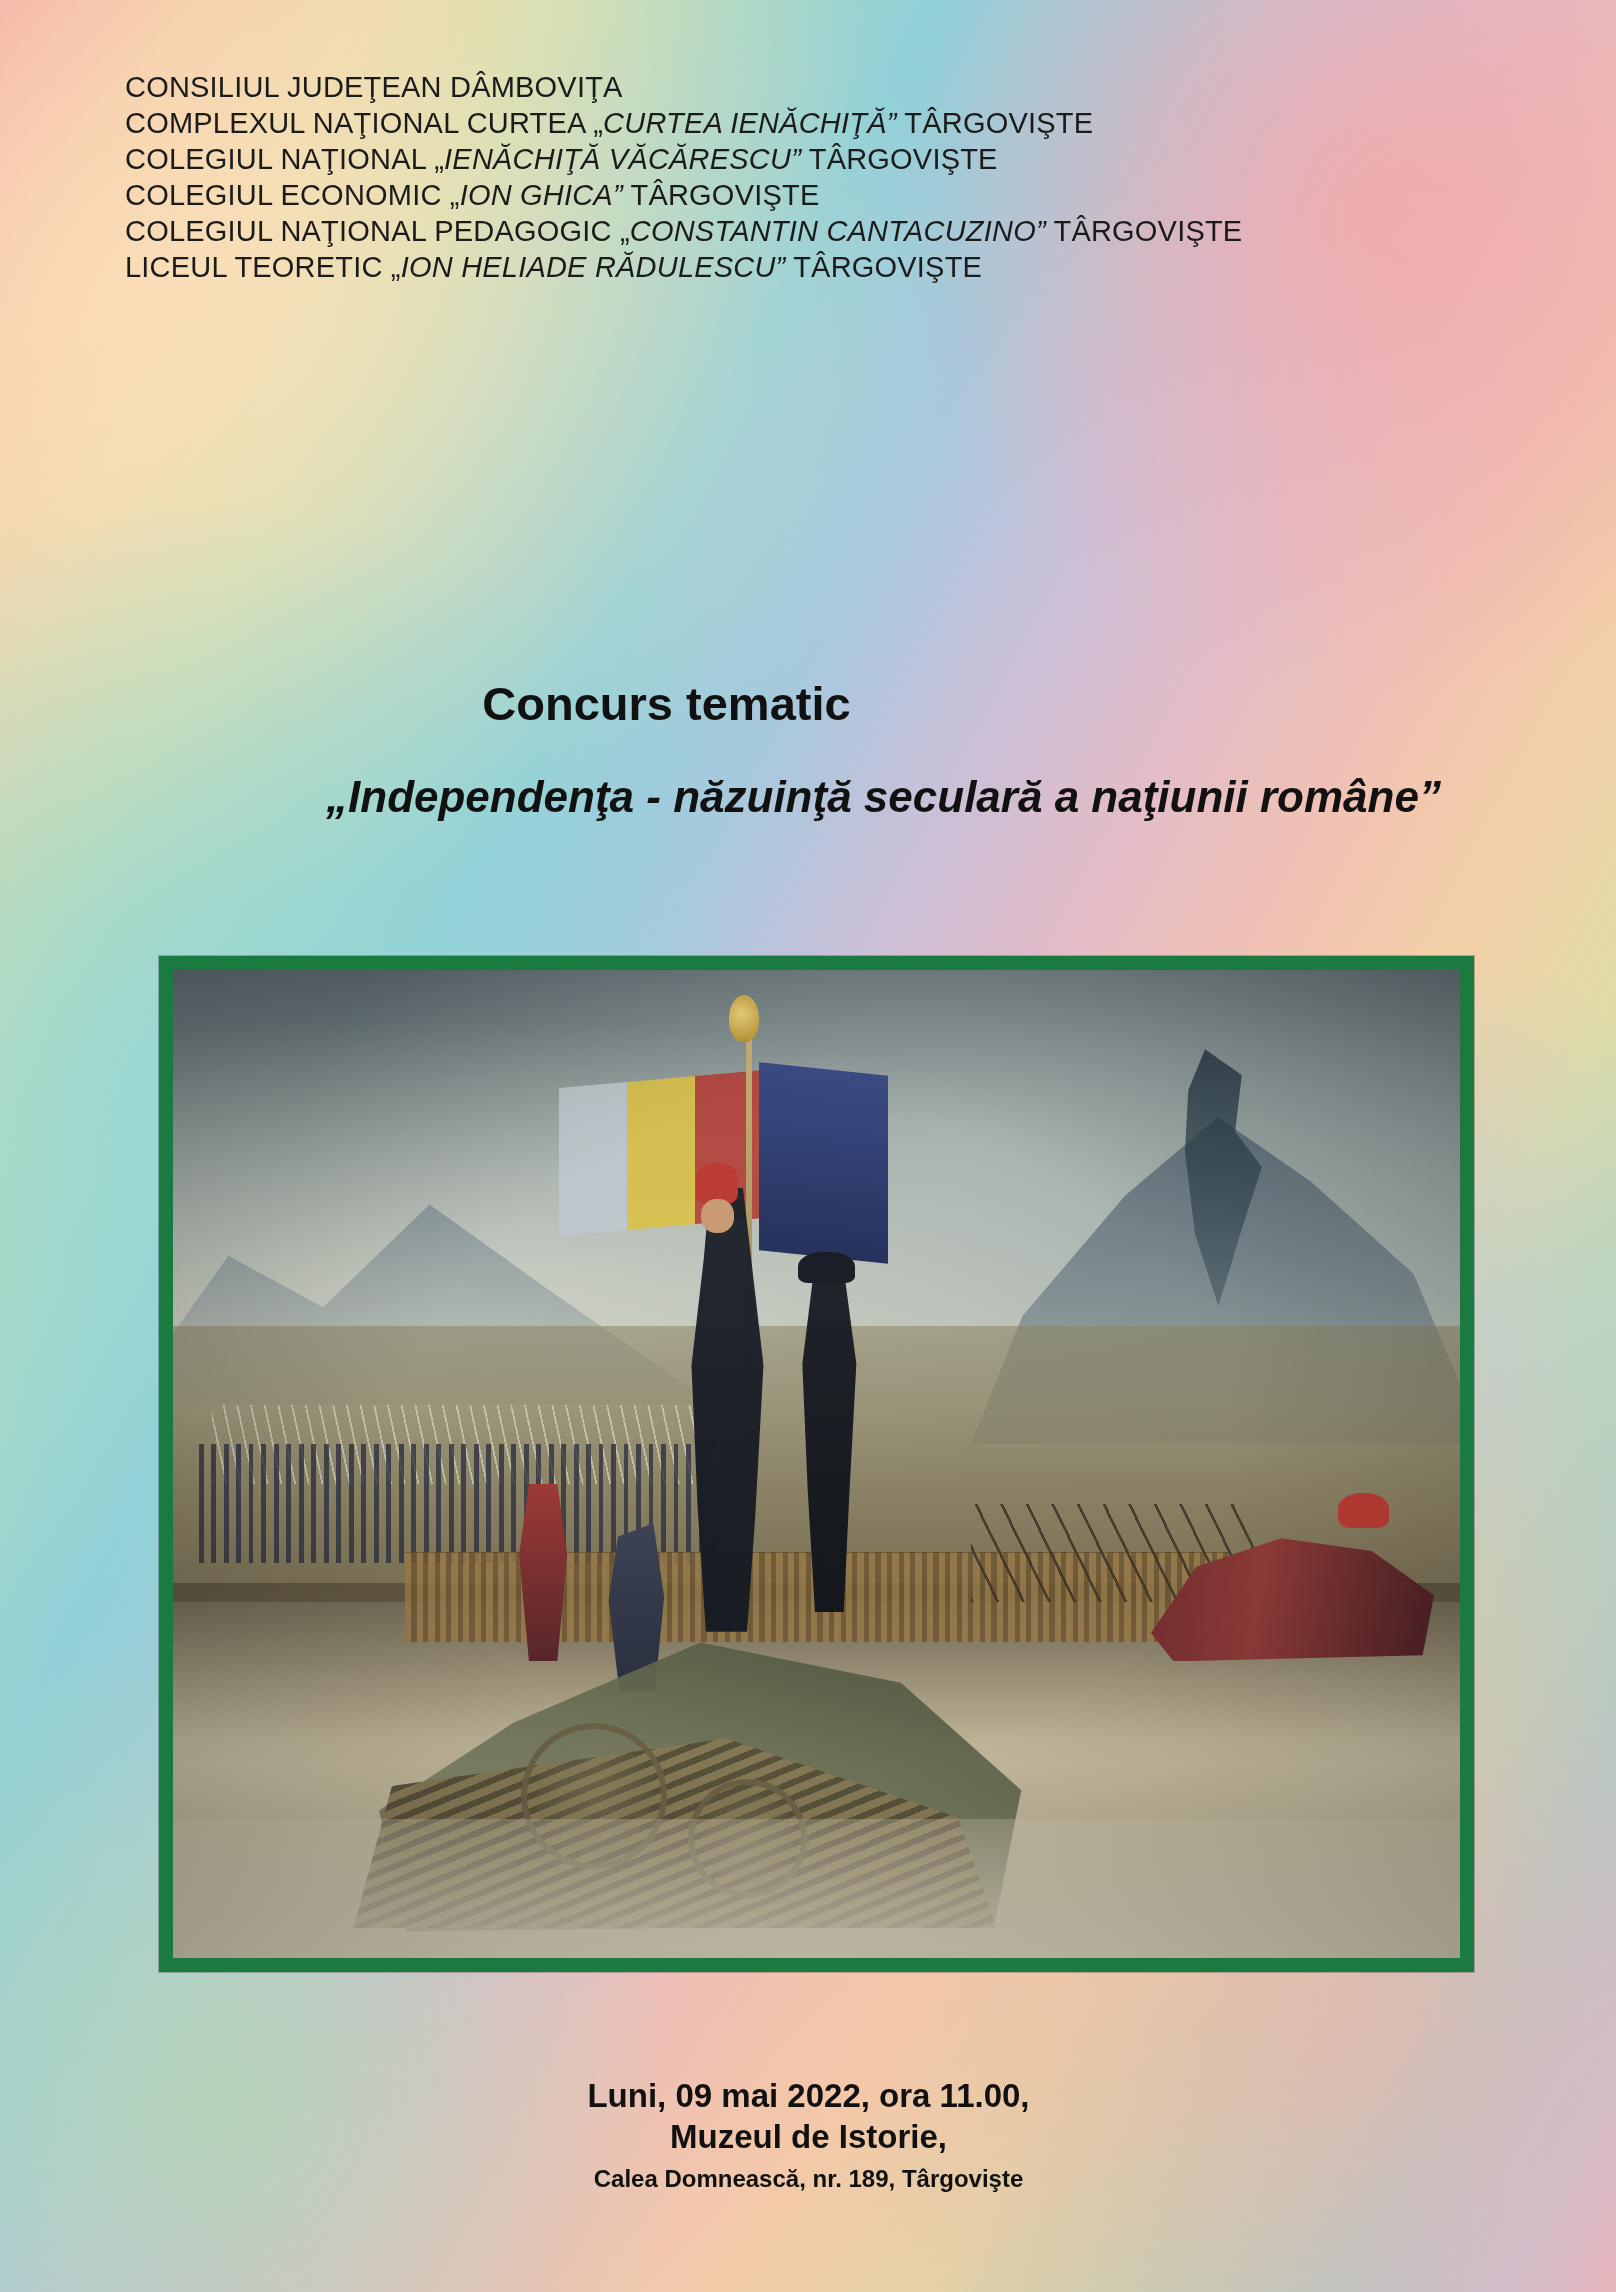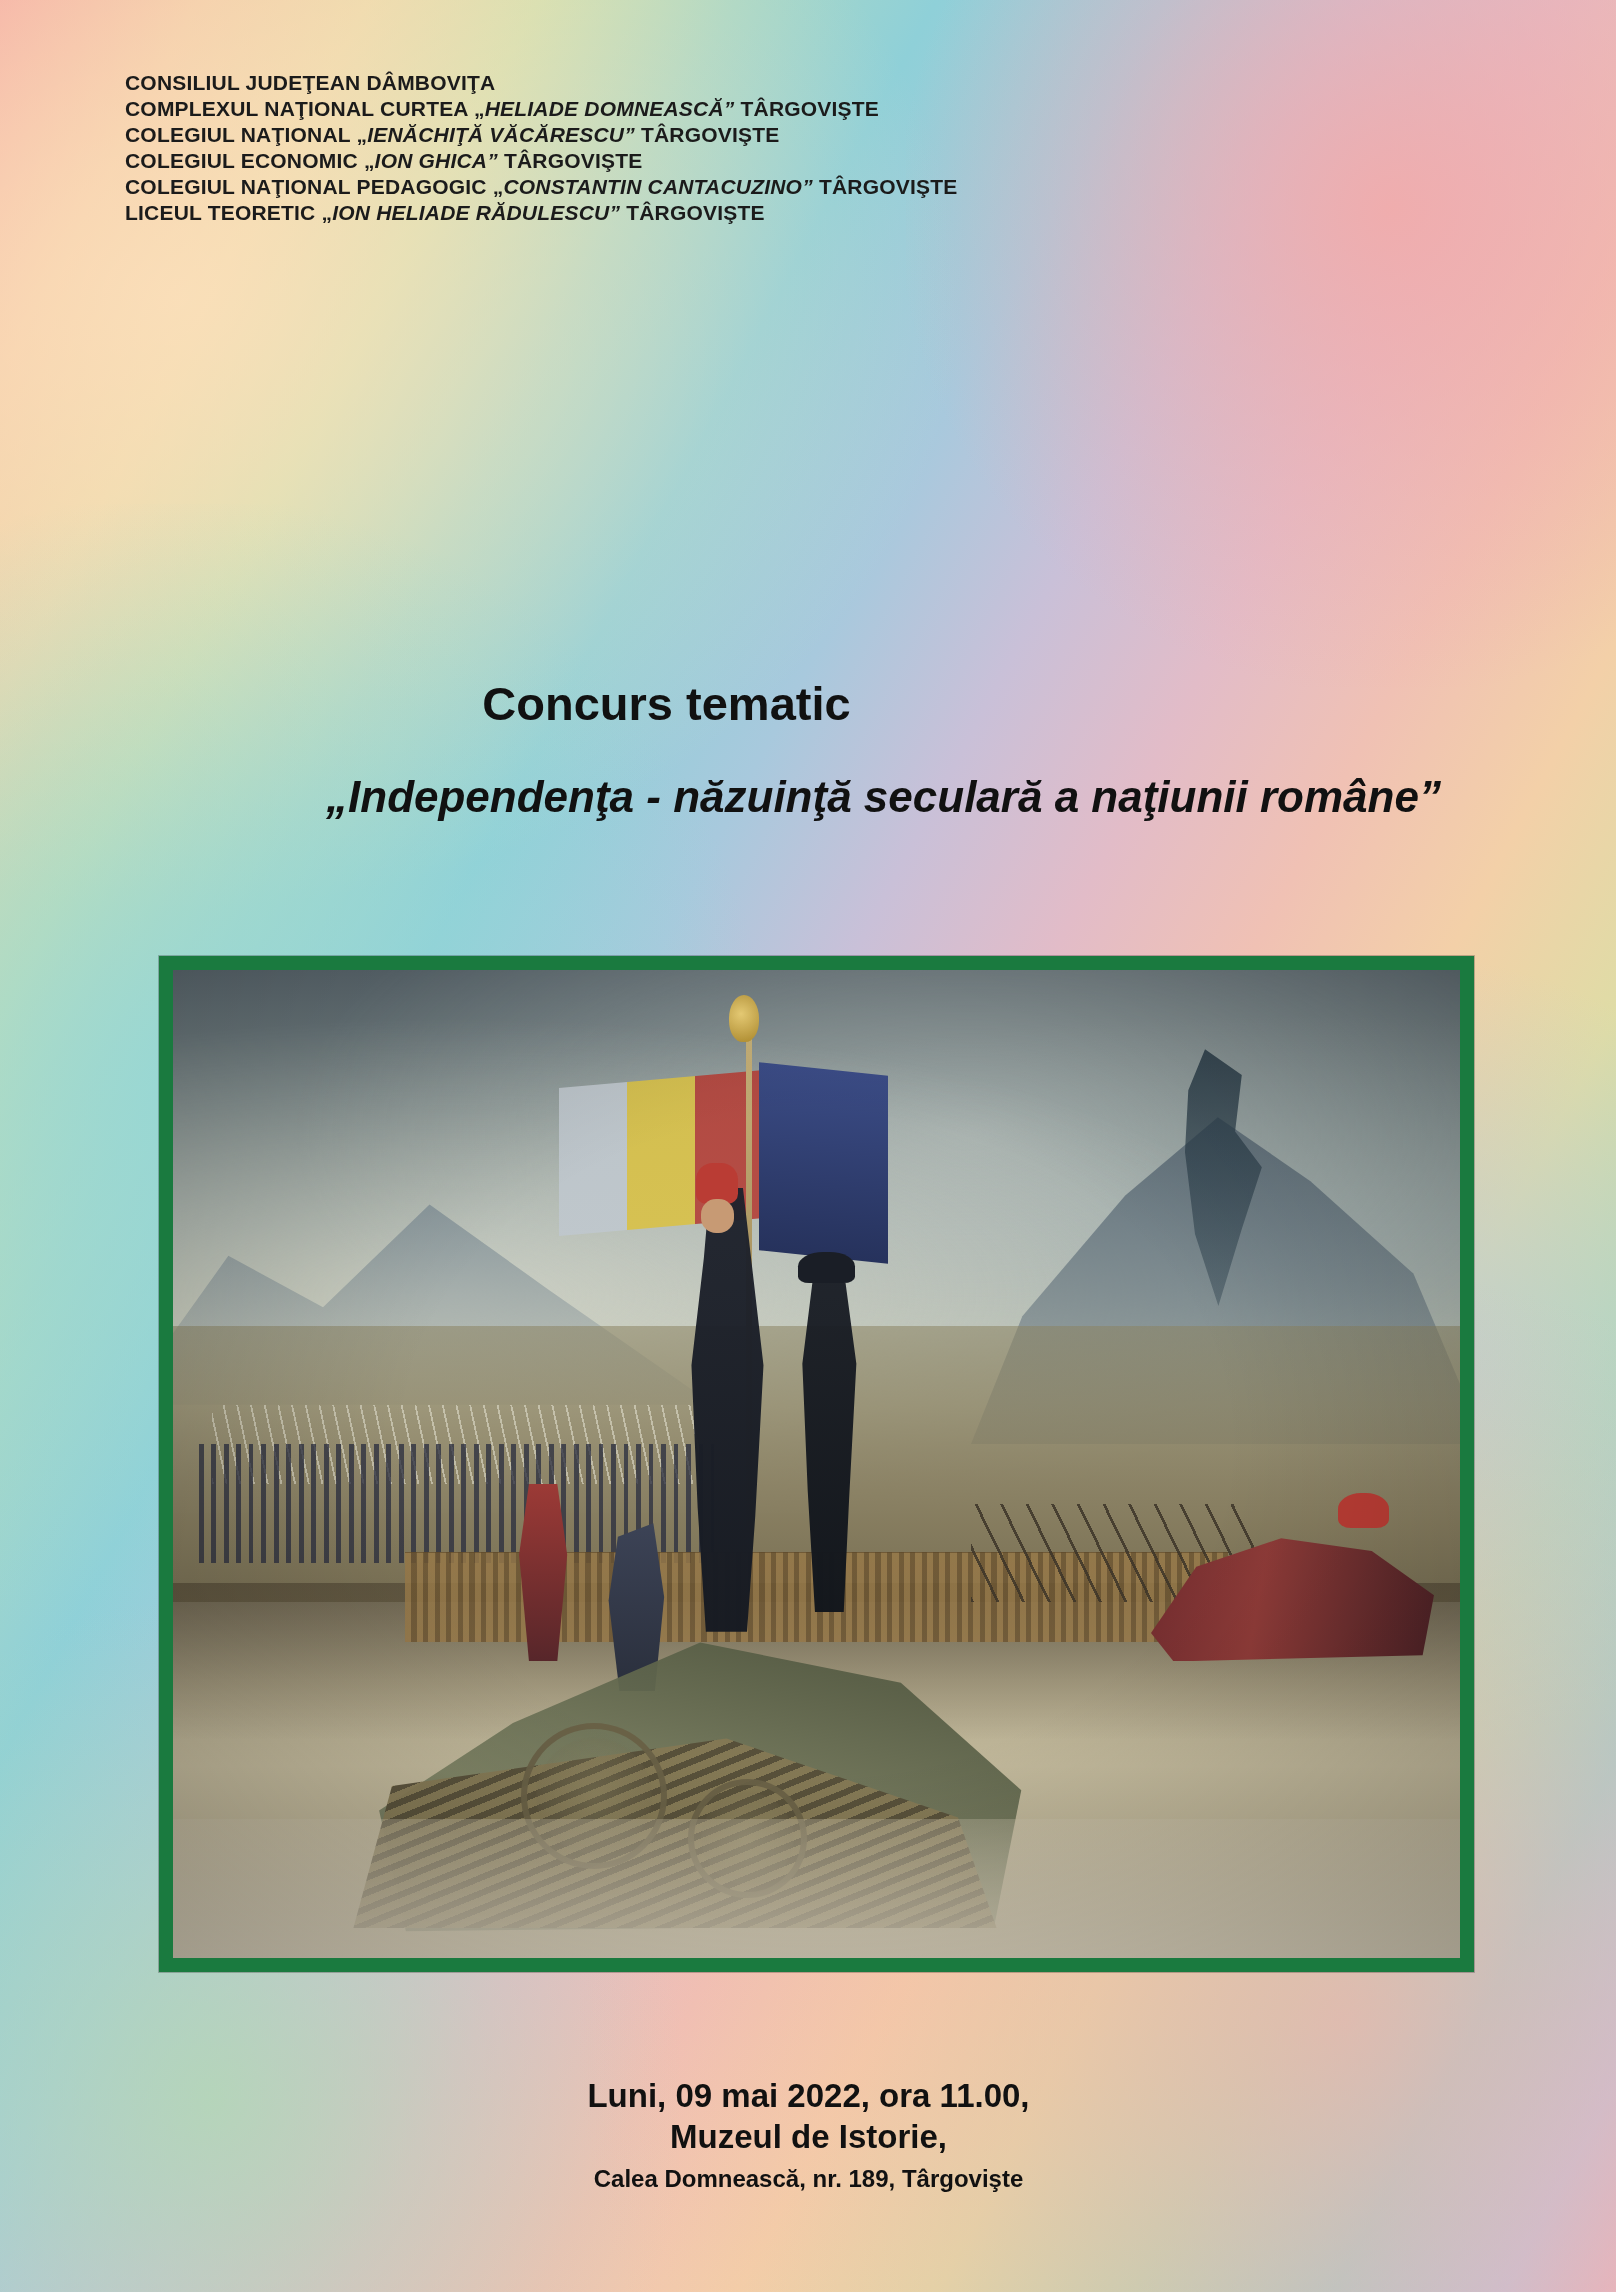--- a/index.html
+++ b/index.html
@@ -103,22 +103,22 @@
   }
 
   
   #organizers {
     position: absolute;
     left: 125px;
     top: 70px;
     width: 1451px;
   }
   #organizers .org-line {
-    font-size: 21px;
-    font-weight: bold;
+    font-size: 29px;
+    font-weight: normal;
     letter-spacing: 0.2px;
     color: #1b1b1b;
     line-height: 1.24;
     white-space: nowrap;
   }
   #organizers .org-line .it {
     font-style: italic;
   }
 
   
@@ -498,21 +498,21 @@
   <div class="blob green-bottom-left"></div>
   <div class="blob blue-mid-right"></div>
 
   <div class="content">
 
     <div id="organizers">
       <div class="org-line">
         <span>CONSILIUL JUDEŢEAN DÂMBOVIŢA</span><span class="it"></span><span></span>
       </div>
       <div class="org-line">
-        <span>COMPLEXUL  NAŢIONAL  CURTEA „</span><span class="it">HELIADE DOMNEASCĂ”</span><span> TÂRGOVIŞTE</span>
+        <span>COMPLEXUL  NAŢIONAL  CURTEA „</span><span class="it">CURTEA IENĂCHIŢĂ”</span><span> TÂRGOVIŞTE</span>
       </div>
       <div class="org-line">
         <span>COLEGIUL NAŢIONAL „</span><span class="it">IENĂCHIŢĂ VĂCĂRESCU”</span><span> TÂRGOVIŞTE</span>
       </div>
       <div class="org-line">
         <span>COLEGIUL ECONOMIC „</span><span class="it">ION GHICA”</span><span> TÂRGOVIŞTE</span>
       </div>
       <div class="org-line">
         <span>COLEGIUL NAŢIONAL PEDAGOGIC „</span><span class="it">CONSTANTIN CANTACUZINO”</span><span> TÂRGOVIŞTE</span>
       </div>

